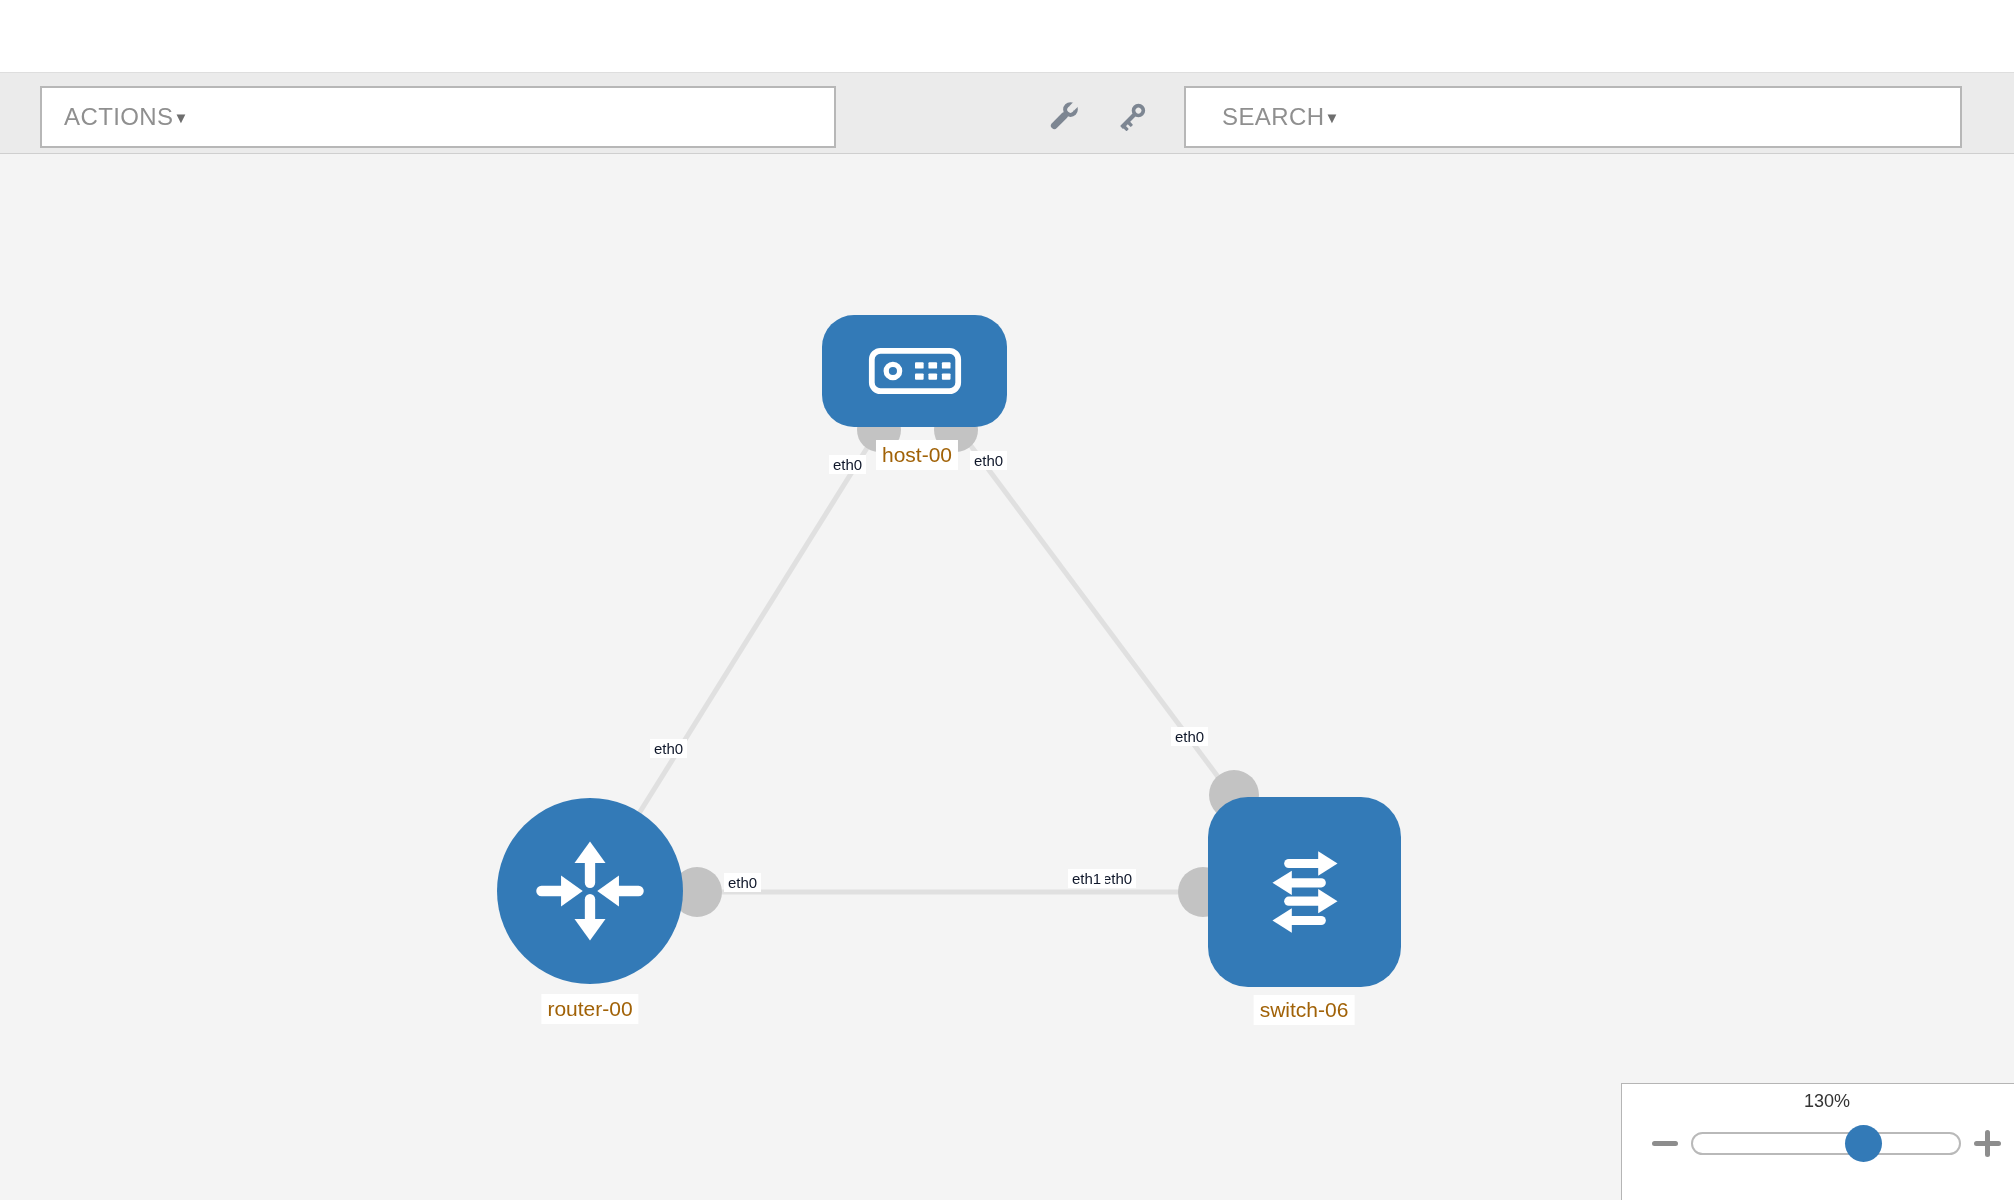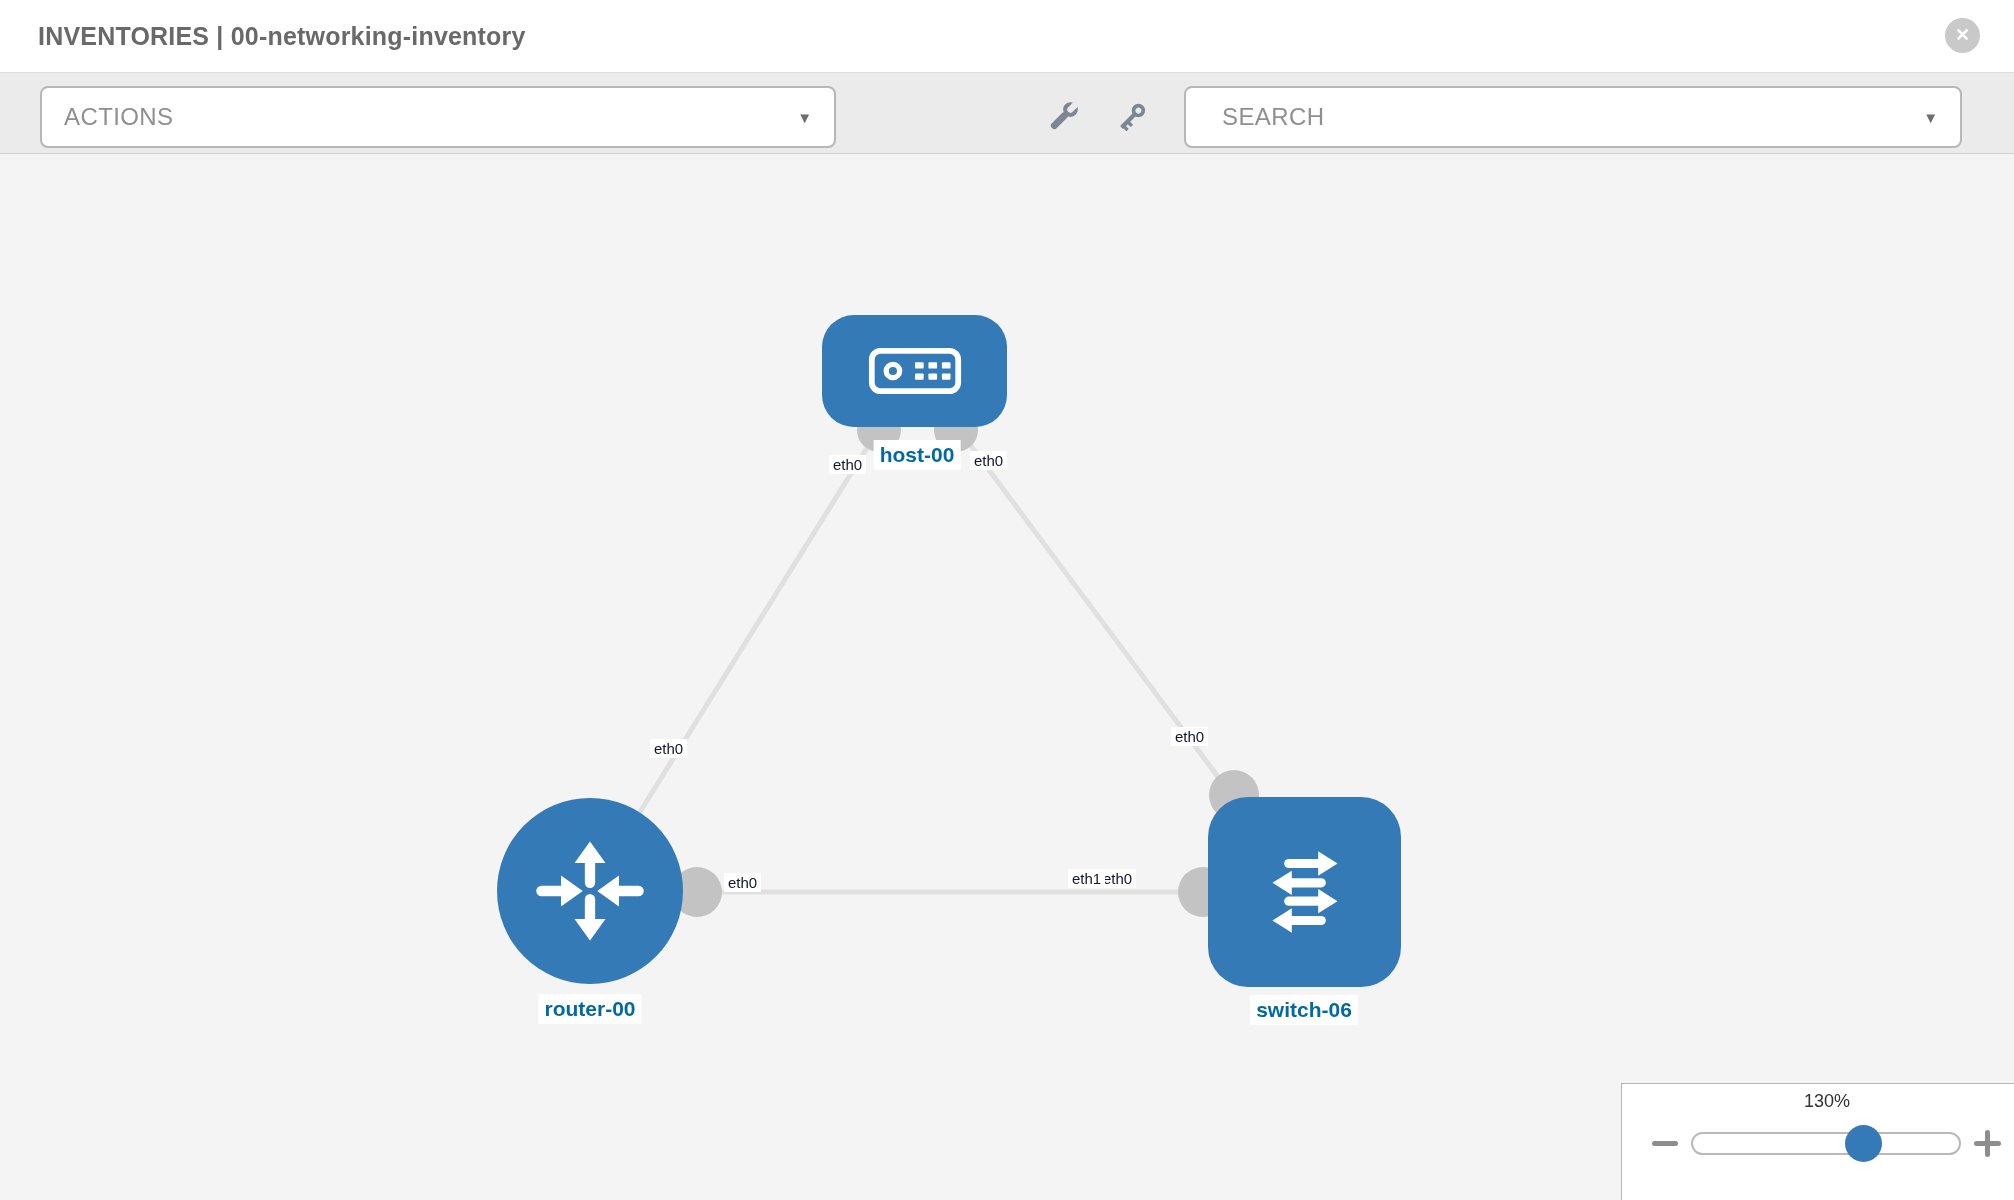--- a/index.html
+++ b/index.html
@@ -7,39 +7,39 @@
   body { font-family:"Liberation Sans", sans-serif; background:#ffffff; }
   .app { position:relative; width:2014px; height:1200px; background:#ffffff; }
 
   
   .header { position:absolute; left:0; top:0; width:2014px; height:72px; background:#ffffff; z-index:30; }
   .page-title { position:absolute; left:38px; top:0; line-height:72px; font-size:25px; font-weight:700; color:#696969; letter-spacing:.2px; }
   .close-btn { position:absolute; left:1945px; top:18px; width:35px; height:35px; border-radius:50%; background:#c9c9c9; color:#ffffff; font-size:18px; font-weight:700; text-align:center; line-height:35px; cursor:pointer; }
 
   
   .toolbar { position:absolute; left:0; top:72px; width:2014px; height:82px; background:#ebebeb; border-top:1px solid #dedede; border-bottom:1px solid #cfcfcf; z-index:30; }
-  .dropdown { position:absolute; top:13px; height:62px; background:#ffffff; border:2px solid #b7b7b7; border-radius:8px; display:flex; align-items:center; justify-content:space-between; padding:0 22px; cursor:pointer; }
+  .dropdown { position:absolute; top:13px; height:62px; background:#ffffff; border:2px solid #b7b7b7; border-radius:0; display:flex; align-items:center; padding:0 22px; cursor:pointer; }
   .dropdown .dd-label { font-size:24px; color:#8f8f8f; letter-spacing:.4px; }
   .dropdown .dd-caret { font-size:15px; color:#6e6e6e; }
   .dd-actions { left:40px; width:796px; }
   .dd-search { left:1184px; width:778px;padding-left:36px; }
   .tool-icon { position:absolute; cursor:pointer; }
   .icon-wrench { left:1040px; top:21px; }
   .icon-key { left:1110px; top:24px; }
 
   
   .canvas-bg { position:absolute; left:0; top:154px; width:2014px; height:1046px; background:#f4f4f4; z-index:0; }
   .wires { position:absolute; left:0; top:0; width:2014px; height:1200px; z-index:1; }
 
   .node { position:absolute; background:#337ab7; display:flex; align-items:center; justify-content:center; z-index:2; cursor:pointer; }
   .node-host { left:822px; top:315px; width:185px; height:112px; border-radius:32px; }
   .node-router { left:497px; top:798px; width:186px; height:186px; border-radius:50%; }
   .node-switch { left:1208px; top:797px; width:193px; height:190px; border-radius:40px; }
 
-  .node-label { position:absolute; z-index:3; background:#ffffff; color:#0369a1; font-size:21px; padding:3px 6px; white-space:nowrap; transform:translateX(-50%);font-weight:bold; }
+  .node-label { position:absolute; z-index:3; background:#ffffff; color:#a16207; font-size:21px; padding:3px 6px; white-space:nowrap; transform:translateX(-50%); }
   .lbl-host { left:917px; top:440px; }
   .lbl-router { left:590px; top:994px; }
   .lbl-switch { left:1304px; top:995px; }
 
   .if-label { position:absolute; z-index:3; background:#ffffff; color:#0f172a; font-size:15px; padding:1px 4px; white-space:nowrap; }
   .if-host-left   { left:829px;  top:455px; }
   .if-host-right  { left:970px;  top:451px; }
   .if-router-top  { left:650px;  top:739px; }
   .if-router-right{ left:724px;  top:873px; }
   .if-switch-top  { left:1171px; top:727px; }
@@ -139,24 +139,20 @@
     <div class="zoom-value">130%</div>
     <div class="zoom-minus"></div>
     <div class="zoom-track"></div>
     <div class="zoom-thumb"></div>
     <div class="zoom-plus">
         <span class="h"></span>
         <span class="v"></span>
       </div>
   </div>
 
-  <div class="header">
-    <div class="page-title">INVENTORIES | 00-networking-inventory</div>
-    <div class="close-btn">✕</div>
-  </div>
 
   <div class="toolbar">
     <div class="dropdown dd-actions">
       <span class="dd-label">ACTIONS</span>
       <span class="dd-caret">▼</span>
     </div>
 
     <svg class="tool-icon icon-wrench" width="46" height="46" viewBox="0 0 100 100">
       <g transform="rotate(45 50 50)" fill="#7d8692">
         <circle cx="50" cy="27" r="16"></circle>

